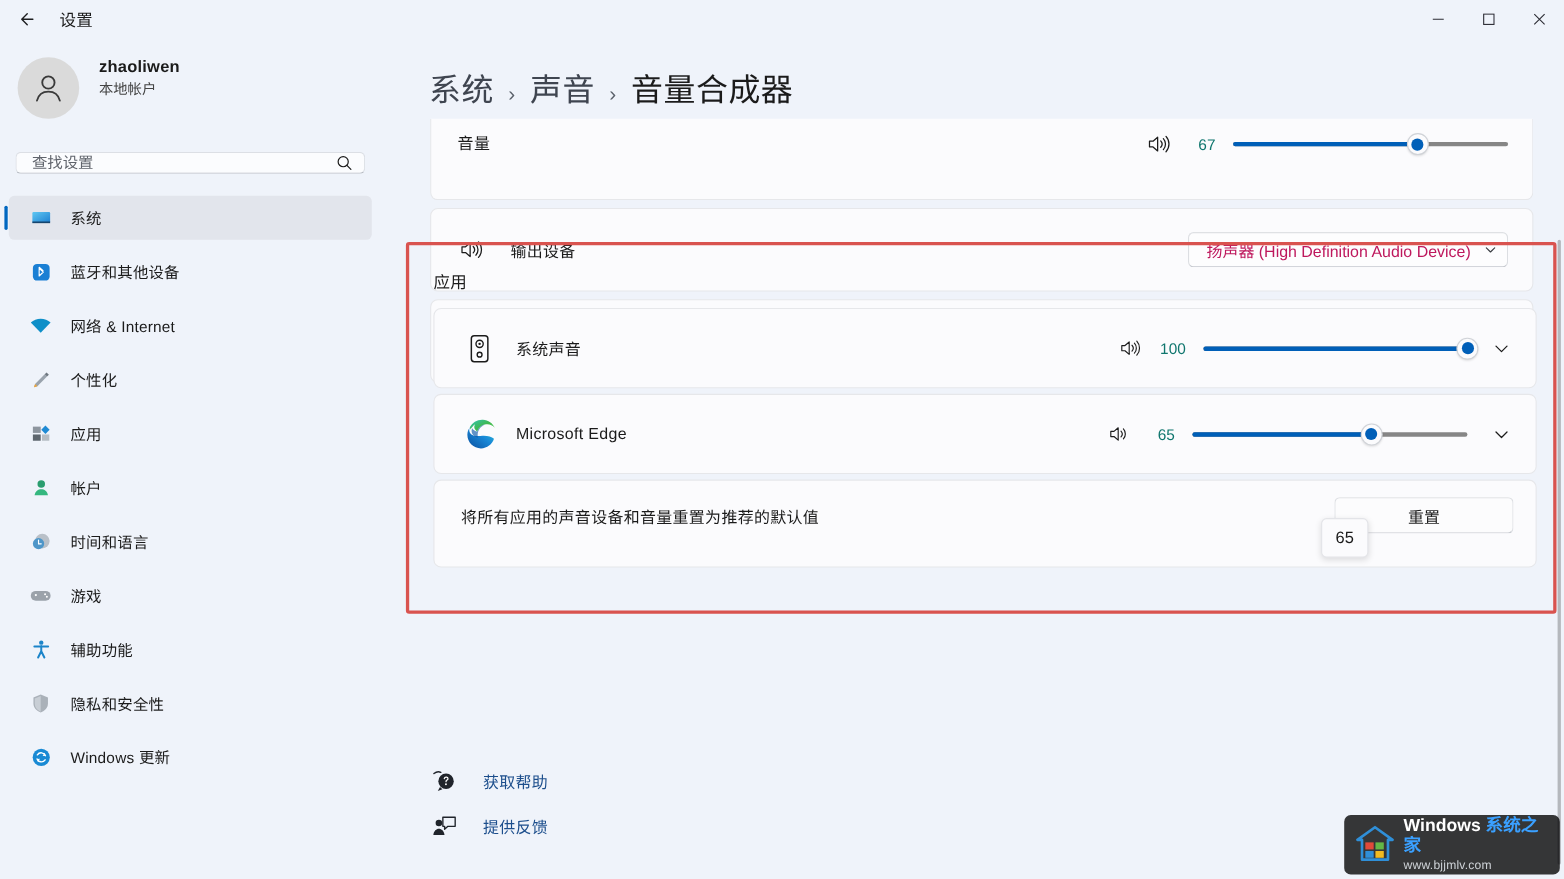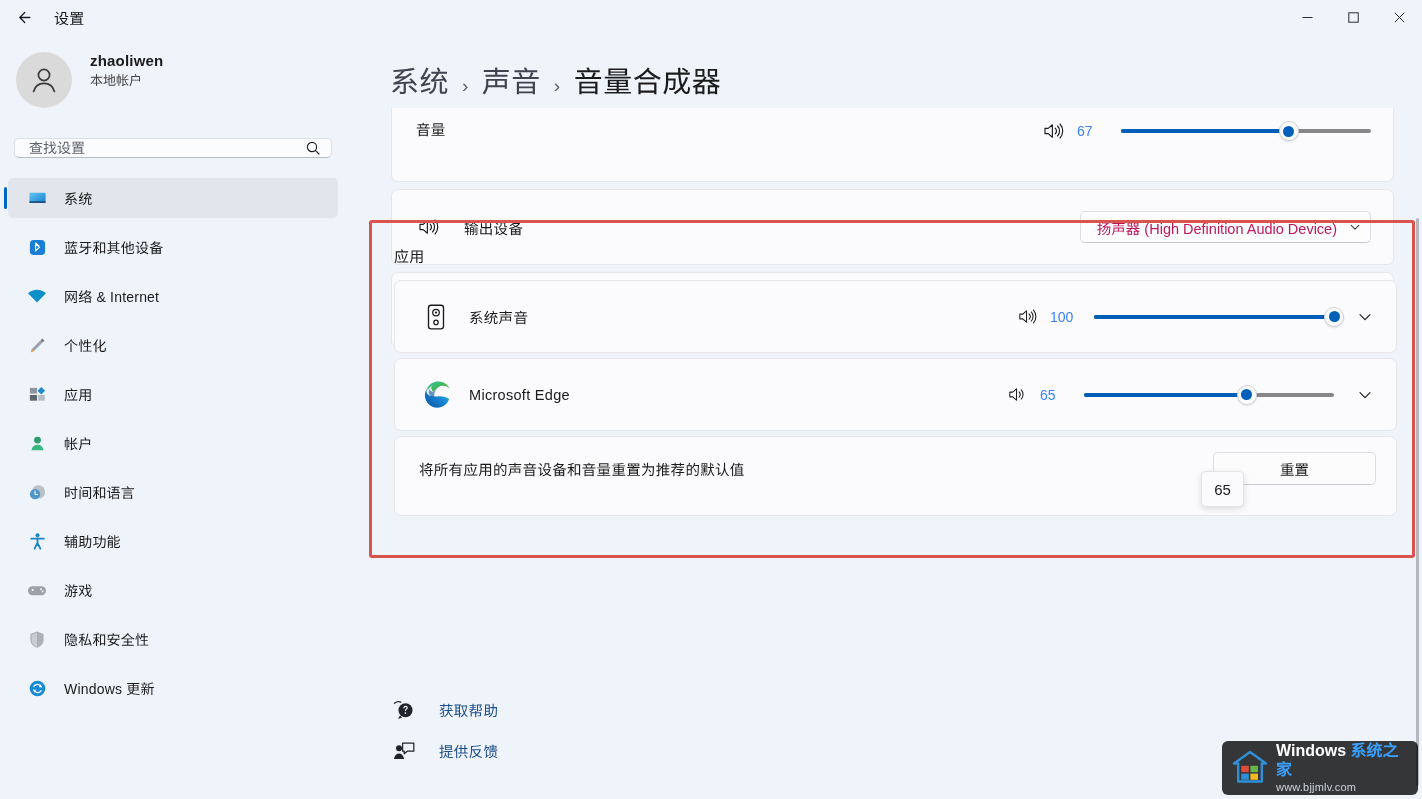--- a/index.html
+++ b/index.html
@@ -209,23 +209,23 @@
   .spacer { flex: 1; }
 
   
   .slider-group {
     display: flex;
     align-items: center;
   }
   .spk-icon { display: flex; color: #1b1b1b; margin-right: 12px; }
   .slider-val {
     font-size: 14px;
-    color: #3b82f6;
+    color: #0f766e;
     min-width: 28px;
-    text-align: left;
+    text-align: right;
     margin-right: 16px;
   }
   .slider {
     position: relative;
     height: 22px;
     display: flex;
     align-items: center;
     cursor: pointer;
   }
   .track-bg {
@@ -555,38 +555,38 @@
           <circle cx="11" cy="9.4" r="7" fill="#b9c0c8"></circle>
           <circle cx="7.4" cy="11.8" r="5.4" fill="#4e96c9"></circle>
           <path d="M7.4 8.4v3.6h2.6" stroke="#fff" stroke-width="1.1" fill="none" stroke-linecap="round"></path>
         </svg>
       </span>
       <span class="nav-label">时间和语言</span>
     </div>
 
     <div class="navitem">
       <span class="nav-ico">
-        <svg width="19" height="19" viewBox="0 0 20 20" aria-hidden="true">
-          <circle cx="10" cy="3.4" r="2.1" fill="#1b84c9"></circle>
-          <path d="M3.4 7h13.2M10 6.5v5.5M10 11.6l-3 6M10 11.6l3 6" stroke="#1b84c9" stroke-width="1.9" stroke-linecap="round" fill="none"></path>
-        </svg>
-      </span>
-      <span class="nav-label">辅助功能</span>
-    </div>
-
-    <div class="navitem">
-      <span class="nav-ico">
         <svg width="20" height="15" viewBox="0 0 20 15" aria-hidden="true">
           <rect x="1" y="3.2" width="18" height="9" rx="4.5" fill="#9ba2aa"></rect>
           <circle cx="5.6" cy="7" r="1" fill="#fff"></circle>
           <circle cx="14" cy="6.2" r=".9" fill="#fff"></circle>
           <circle cx="15.6" cy="8.4" r=".9" fill="#fff"></circle>
         </svg>
       </span>
       <span class="nav-label">游戏</span>
+    </div>
+
+    <div class="navitem">
+      <span class="nav-ico">
+        <svg width="19" height="19" viewBox="0 0 20 20" aria-hidden="true">
+          <circle cx="10" cy="3.4" r="2.1" fill="#1b84c9"></circle>
+          <path d="M3.4 7h13.2M10 6.5v5.5M10 11.6l-3 6M10 11.6l3 6" stroke="#1b84c9" stroke-width="1.9" stroke-linecap="round" fill="none"></path>
+        </svg>
+      </span>
+      <span class="nav-label">辅助功能</span>
     </div>
 
     <div class="navitem">
       <span class="nav-ico">
         <svg width="18" height="19" viewBox="0 0 18 19" aria-hidden="true">
           <path d="M9 1.4l6.6 2.6v5.4c0 4.2-2.8 7-6.6 8.4-3.8-1.4-6.6-4.2-6.6-8.4V4L9 1.4z" fill="#aab1b9"></path>
           <path d="M9 2.8v14.2c-3.1-1.3-5.4-3.7-5.4-7.6V4.9L9 2.8z" fill="#c8ced5"></path>
         </svg>
       </span>
       <span class="nav-label">隐私和安全性</span>

